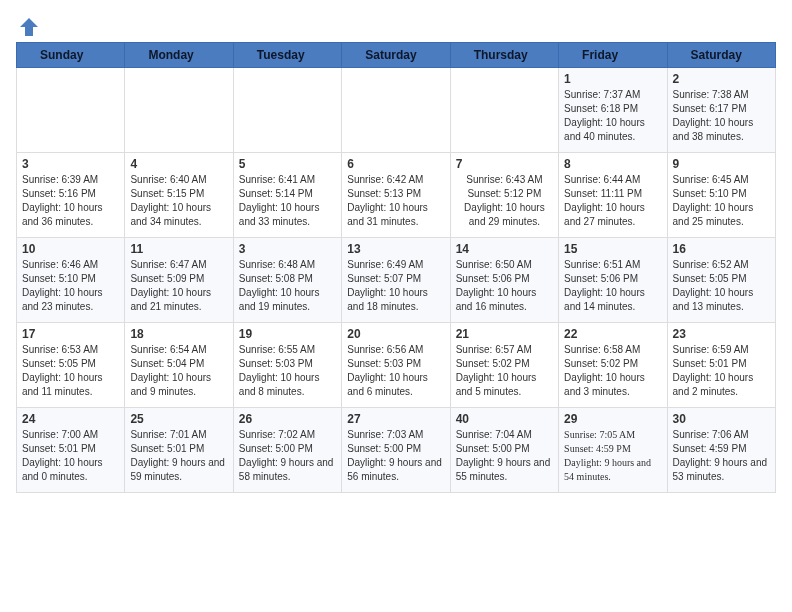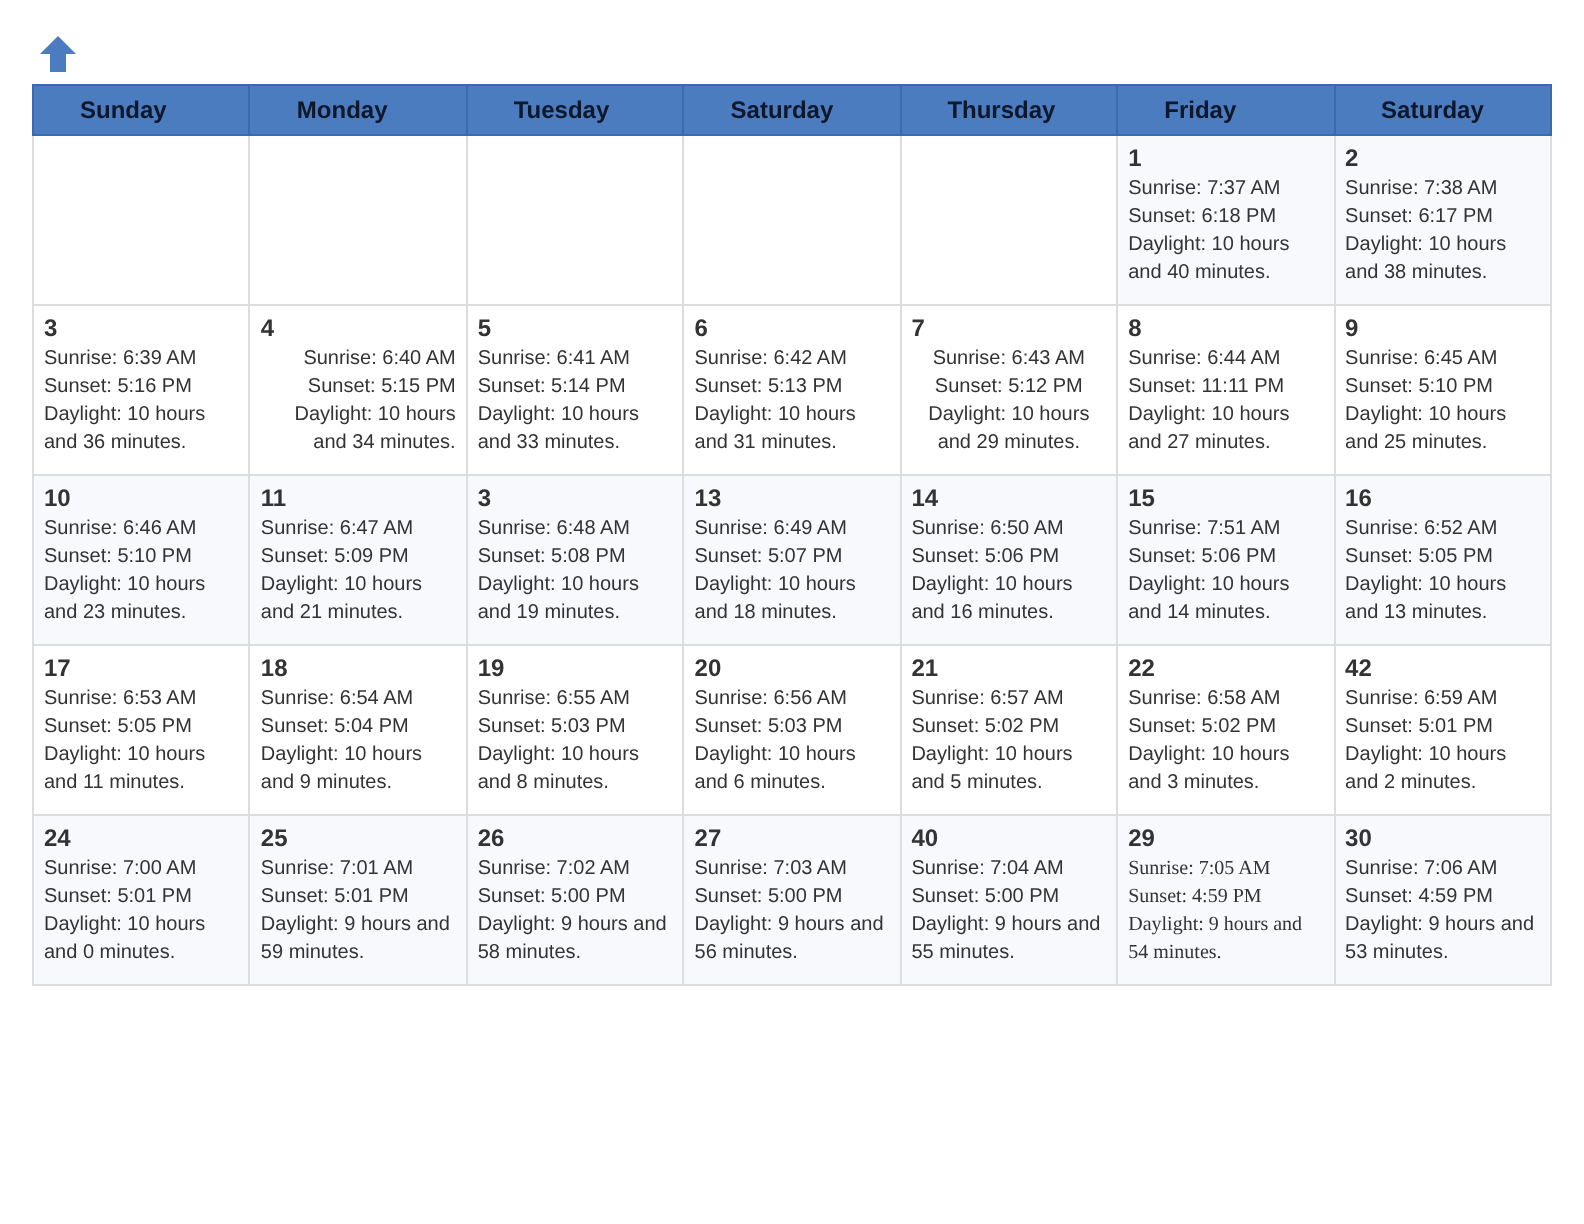--- a/index.html
+++ b/index.html
@@ -128,21 +128,21 @@
       </tr>
       <tr>
         <td>
           <span class="day-number">3</span>
           <div class="day-info" style="white-space: pre-line;">Sunrise: 6:39 AM
 Sunset: 5:16 PM
 Daylight: 10 hours and 36 minutes.</div>
         </td>
         <td>
           <span class="day-number">4</span>
-          <div class="day-info" style="white-space: pre-line; text-align: right;">Sunrise: 6:40 AM
+          <div class="day-info" style="white-space: pre-line;">Sunrise: 6:40 AM
 Sunset: 5:15 PM
 Daylight: 10 hours and 34 minutes.</div>
         </td>
         <td>
           <span class="day-number">5</span>
           <div class="day-info" style="white-space: pre-line;">Sunrise: 6:41 AM
 Sunset: 5:14 PM
 Daylight: 10 hours and 33 minutes.</div>
         </td>
         <td>
@@ -196,21 +196,21 @@
 Daylight: 10 hours and 18 minutes.</div>
         </td>
         <td>
           <span class="day-number">14</span>
           <div class="day-info" style="white-space: pre-line;">Sunrise: 6:50 AM
 Sunset: 5:06 PM
 Daylight: 10 hours and 16 minutes.</div>
         </td>
         <td>
           <span class="day-number">15</span>
-          <div class="day-info" style="white-space: pre-line;">Sunrise: 7:51 AM
+          <div class="day-info" style="white-space: pre-line;">Sunrise: 6:51 AM
 Sunset: 5:06 PM
 Daylight: 10 hours and 14 minutes.</div>
         </td>
         <td>
           <span class="day-number">16</span>
           <div class="day-info" style="white-space: pre-line;">Sunrise: 6:52 AM
 Sunset: 5:05 PM
 Daylight: 10 hours and 13 minutes.</div>
         </td>
       </tr>
@@ -245,21 +245,21 @@
 Sunset: 5:02 PM
 Daylight: 10 hours and 5 minutes.</div>
         </td>
         <td>
           <span class="day-number">22</span>
           <div class="day-info" style="white-space: pre-line;">Sunrise: 6:58 AM
 Sunset: 5:02 PM
 Daylight: 10 hours and 3 minutes.</div>
         </td>
         <td>
-          <span class="day-number">42</span>
+          <span class="day-number">23</span>
           <div class="day-info" style="white-space: pre-line;">Sunrise: 6:59 AM
 Sunset: 5:01 PM
 Daylight: 10 hours and 2 minutes.</div>
         </td>
       </tr>
       <tr>
         <td>
           <span class="day-number">24</span>
           <div class="day-info" style="white-space: pre-line;">Sunrise: 7:00 AM
 Sunset: 5:01 PM

